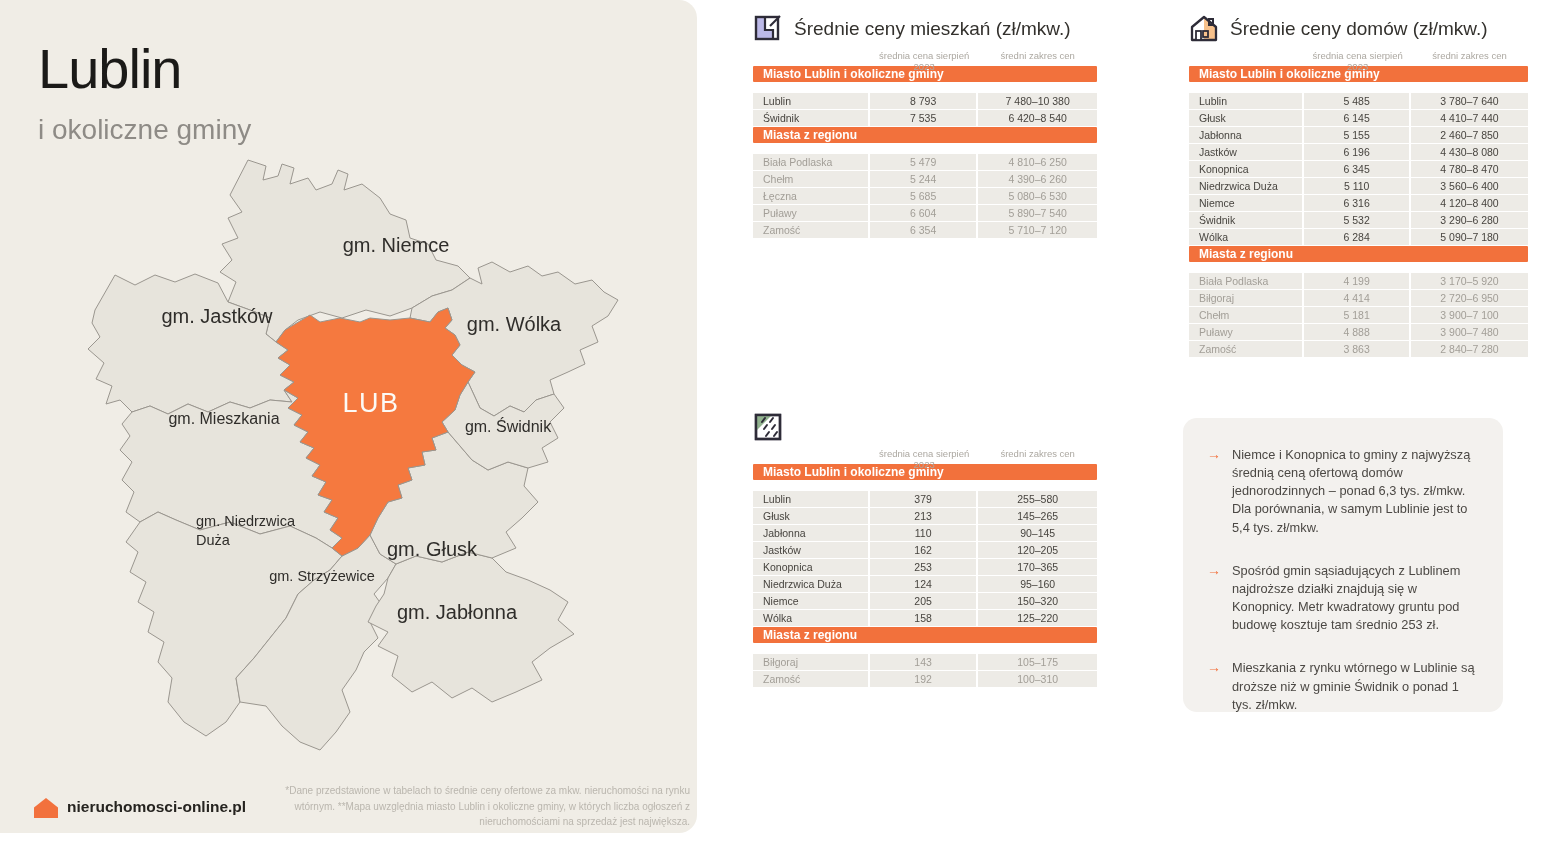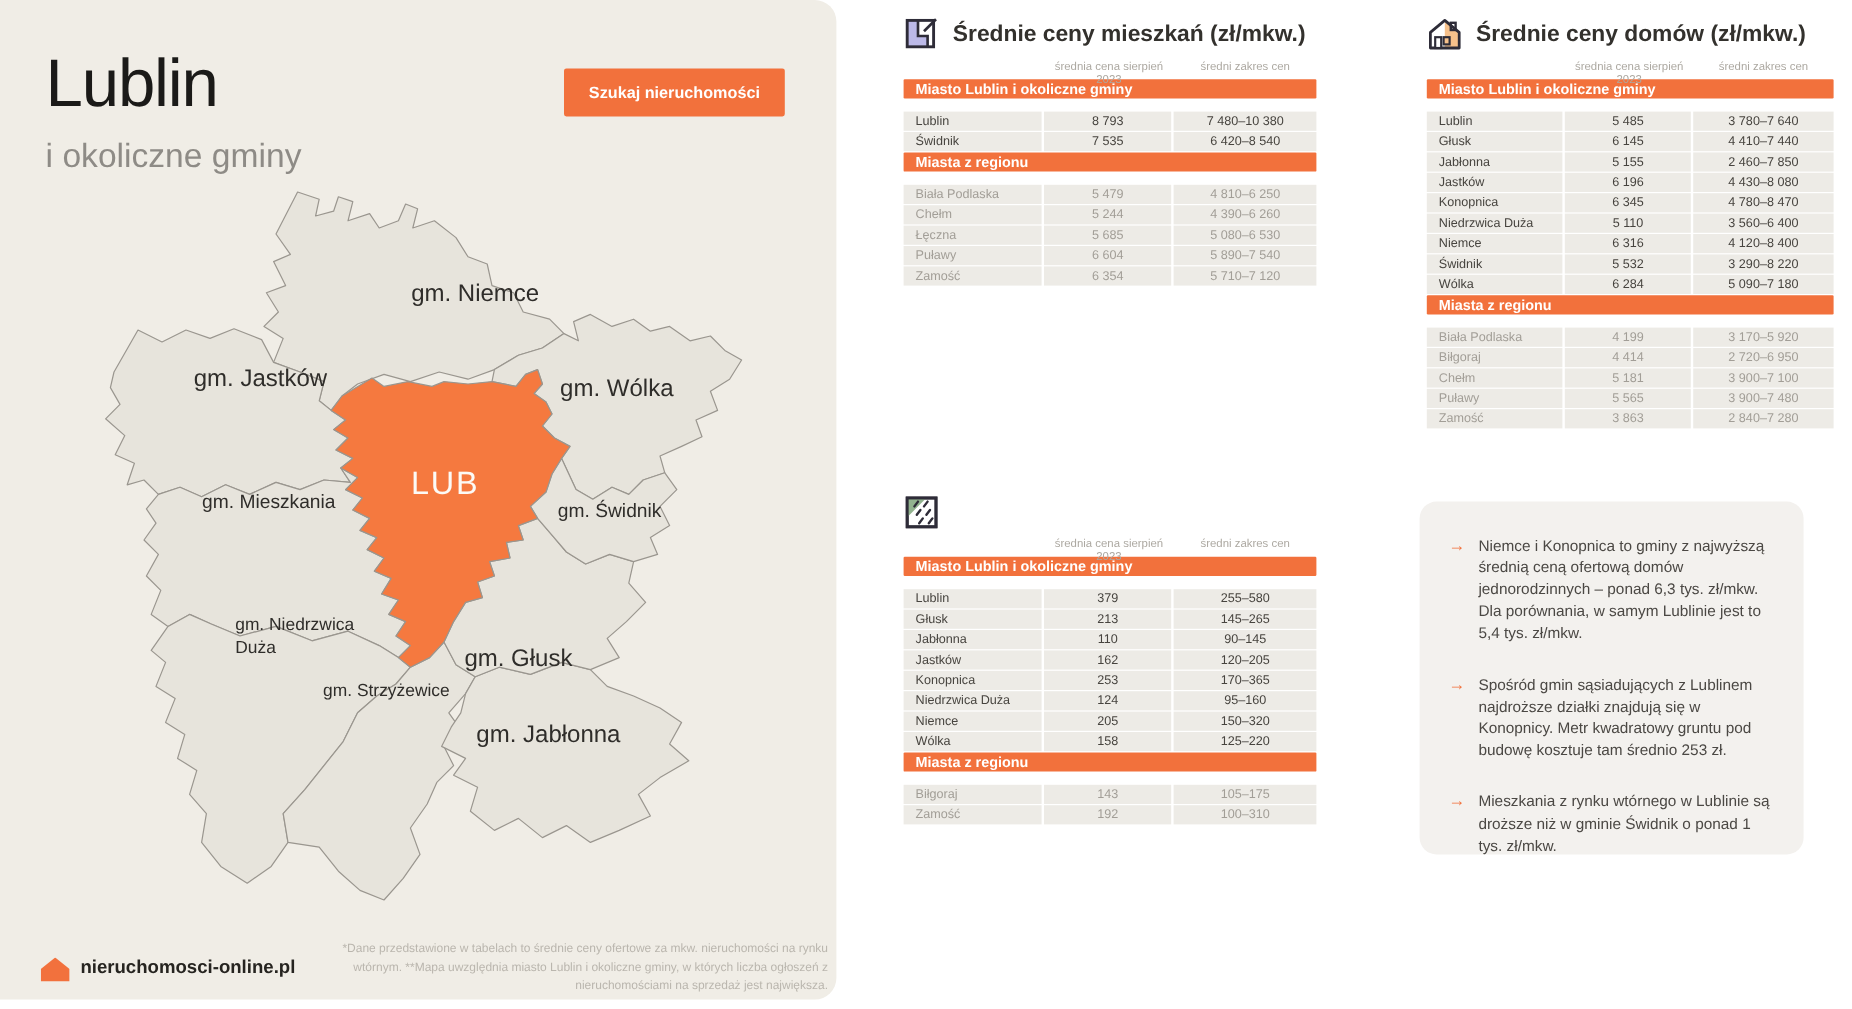--- a/index.html
+++ b/index.html
@@ -47,21 +47,21 @@
   .brand-text{font-size:15.5px;font-weight:bold;color:#262420;}
   .footnotes{
     position:absolute;right:7px;top:783px;width:425px;text-align:right;
     font-size:10px;color:#BAB6AE;line-height:1.55;
   }
   
   .table{position:absolute;width:344px;}
   #table-apartments{left:753px;top:14px;}
   #table-houses{left:1157px;top:14px;width:339px;padding-left:32px;}
   #table-plots{left:753px;top:412px;}
-  .t-head{display:flex;align-items:center;gap:11px;height:30px;margin-bottom:6px;font-weight:bold;}
+  .t-head{display:flex;align-items:center;gap:11px;height:30px;margin-bottom:6px;}
   .t-title{font-size:19px;color:#33312D;}
   .t-cols{display:grid;grid-template-columns:34% 31.5% 34.5%;height:12px;margin-bottom:4px;}
   .t-cols .col-h{font-size:9.5px;color:#ACA8A1;text-align:center;}
   .sec-bar{
     background:#F2713C;color:#ffffff;font-size:12px;font-weight:bold;
     height:16px;line-height:16px;padding-left:10px;margin-bottom:11px;border-radius:1px;
   }
   .t-row{
     display:grid;grid-template-columns:calc(34% - 2px) calc(31.5% - 2px) 34.5%;
     column-gap:2px;margin-bottom:1px;
@@ -80,21 +80,20 @@
   .note-arrow{color:#F2713C;font-size:14px;font-weight:bold;flex:0 0 auto;margin-top:-1px;}
 </style>
 </head>
 <body>
 
 <div class="left-panel">
 
   <div class="page-title">Lublin</div>
   <div class="page-subtitle">i okoliczne gminy</div>
 
-  <button class="cta-button">Szukaj nieruchomości</button>
 
   <div class="map-wrap">
     <svg class="map-svg" width="560" height="660" viewBox="0 0 560 660">
       <polygon class="region" points="150,45 168,10 186,16 183,30 198,26 202,14 214,18 210,34 228,28 236,40 252,34 258,20 268,24 264,40 282,34 300,48 310,64 326,70 330,88 348,94 356,110 378,116 390,128 372,140 352,146 332,158 310,166 286,160 262,168 240,162 218,170 205,180 196,192 186,184 190,168 170,160 148,152 156,132 140,122 152,110 142,94 158,88 148,68 162,62"></polygon>
       <polygon class="region" points="15,160 35,125 55,135 75,125 95,132 115,124 138,133 148,152 170,160 190,168 186,184 196,192 208,200 198,208 210,215 200,225 214,232 204,240 212,252 190,250 170,258 150,252 128,262 108,254 88,264 70,256 52,262 40,250 26,254 32,236 16,229 24,213 8,199 20,187 12,173"></polygon>
       <polygon class="region" points="332,158 352,146 372,140 390,128 402,134 398,118 412,112 430,122 448,116 462,126 478,122 495,134 512,130 524,142 538,150 528,166 512,176 518,192 500,200 505,214 488,222 470,230 474,244 456,250 444,262 430,256 414,266 400,258 388,232 395,222 382,215 372,205 380,195 375,185 365,178 372,170 368,158 358,162 350,172 330,168"></polygon>
       <polygon class="region" points="52,262 70,256 88,264 108,254 128,262 150,252 170,258 190,250 212,252 204,240 218,248 208,258 222,265 214,275 228,282 220,292 234,298 226,308 240,315 232,326 246,332 238,345 252,350 244,362 258,368 250,380 262,388 252,398 236,388 210,376 180,384 150,372 120,380 96,370 78,362 60,372 46,362 54,342 42,330 52,312 40,300 50,286 42,274"></polygon>
       <polygon class="region" points="60,372 78,362 96,370 120,380 150,372 180,384 210,376 236,388 252,398 262,406 250,420 234,430 218,444 206,468 190,488 174,508 156,528 160,552 146,572 126,586 104,572 88,552 92,528 78,512 84,492 68,482 74,462 58,452 66,432 50,422 58,402 46,392"></polygon>
       <polygon class="region" points="262,406 278,398 290,385 300,404 316,414 308,428 294,444 304,458 290,472 298,488 284,502 276,520 262,540 270,562 256,582 240,600 220,592 202,576 186,556 160,552 156,528 174,508 190,488 206,468 218,444 234,430 250,420"></polygon>
       <polygon class="region" points="316,414 336,406 362,412 388,402 412,408 426,422 448,430 470,440 488,452 478,470 494,484 470,498 452,512 462,530 436,542 412,552 392,538 372,548 352,532 332,542 312,526 318,506 298,496 308,482 288,472 296,456 304,444 308,428"></polygon>
@@ -239,21 +238,21 @@
         <div class="cell num">3 560–6 400</div>
       </div>
       <div class="t-row">
         <div class="cell name">Niemce</div>
         <div class="cell num">6 316</div>
         <div class="cell num">4 120–8 400</div>
       </div>
       <div class="t-row">
         <div class="cell name">Świdnik</div>
         <div class="cell num">5 532</div>
-        <div class="cell num">3 290–8 220</div>
+        <div class="cell num">3 290–6 280</div>
       </div>
       <div class="t-row">
         <div class="cell name">Wólka</div>
         <div class="cell num">6 284</div>
         <div class="cell num">5 090–7 180</div>
       </div>
       <div class="sec-bar">Miasta z regionu</div>
       <div class="t-row muted">
         <div class="cell name">Biała Podlaska</div>
         <div class="cell num">4 199</div>
@@ -264,21 +263,21 @@
         <div class="cell num">4 414</div>
         <div class="cell num">2 720–6 950</div>
       </div>
       <div class="t-row muted">
         <div class="cell name">Chełm</div>
         <div class="cell num">5 181</div>
         <div class="cell num">3 900–7 100</div>
       </div>
       <div class="t-row muted">
         <div class="cell name">Puławy</div>
-        <div class="cell num">5 565</div>
+        <div class="cell num">4 888</div>
         <div class="cell num">3 900–7 480</div>
       </div>
       <div class="t-row muted">
         <div class="cell name">Zamość</div>
         <div class="cell num">3 863</div>
         <div class="cell num">2 840–7 280</div>
       </div>
     </div>
 </div>
 

